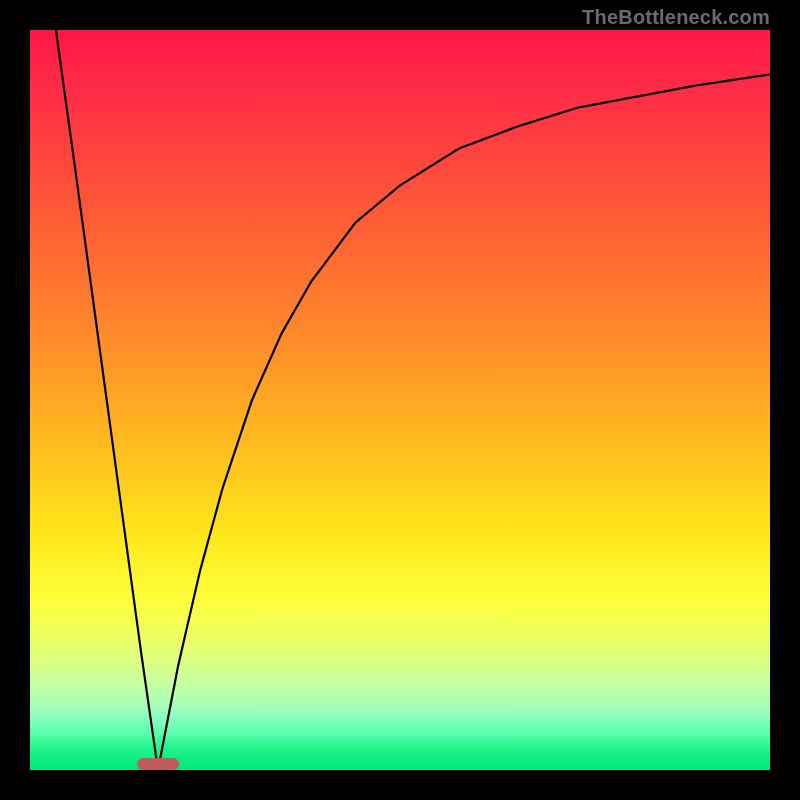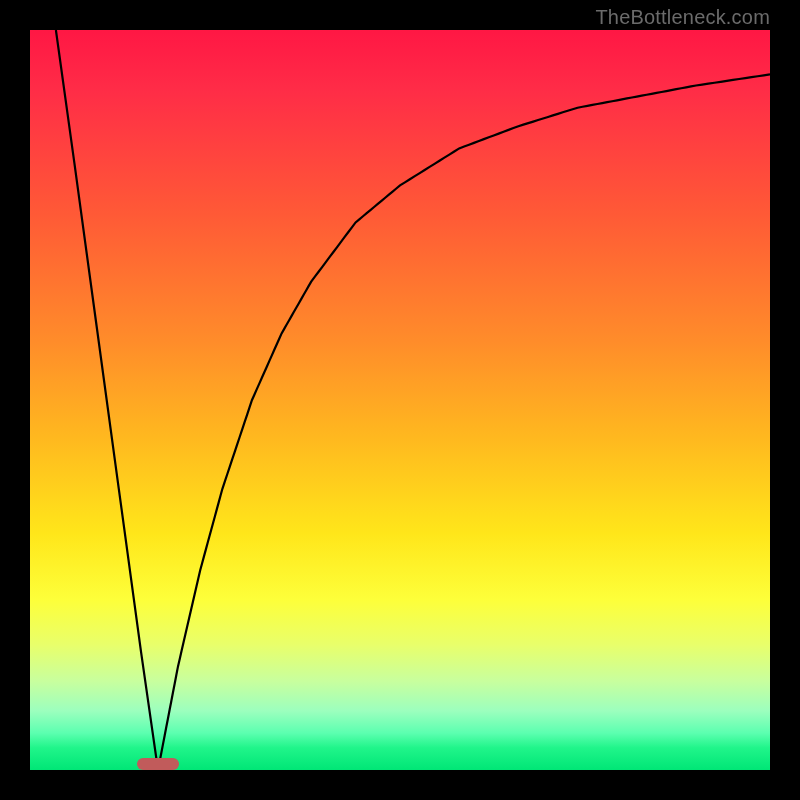--- a/index.html
+++ b/index.html
@@ -61,21 +61,21 @@
     border-radius: 6px;
     width: 42px;
     height: 12px;
   }
   .watermark {
     position: absolute;
     top: 6px;
     right: 30px;
     color: #6b6b6b;
     font-size: 20px;
-    font-weight: 400;
+    font-weight: 700;
     letter-spacing: 0.2px;
   }
 </style>
 </head>
 <body>
 
 <div class="frame">
   <div class="plot-area">
     <div class="gradient"></div>
     <svg class="curve-layer" viewBox="0 0 740 740" preserveAspectRatio="none">

